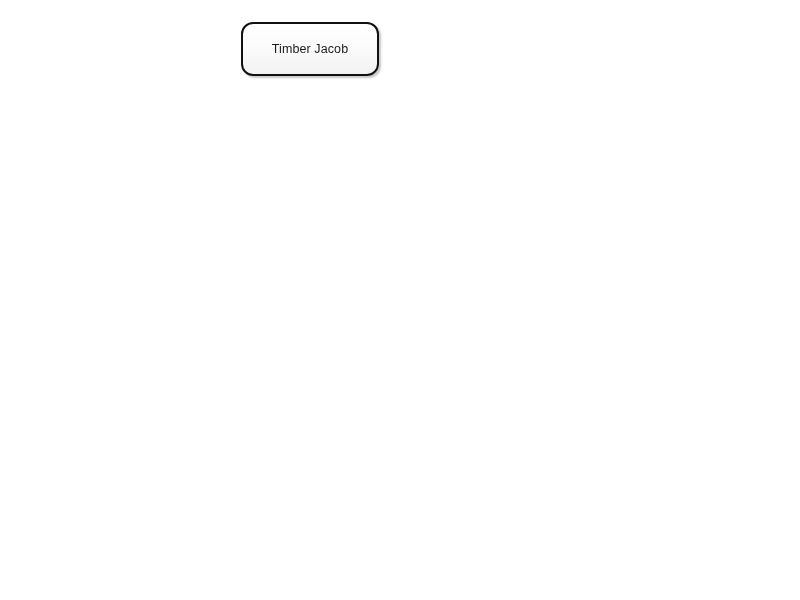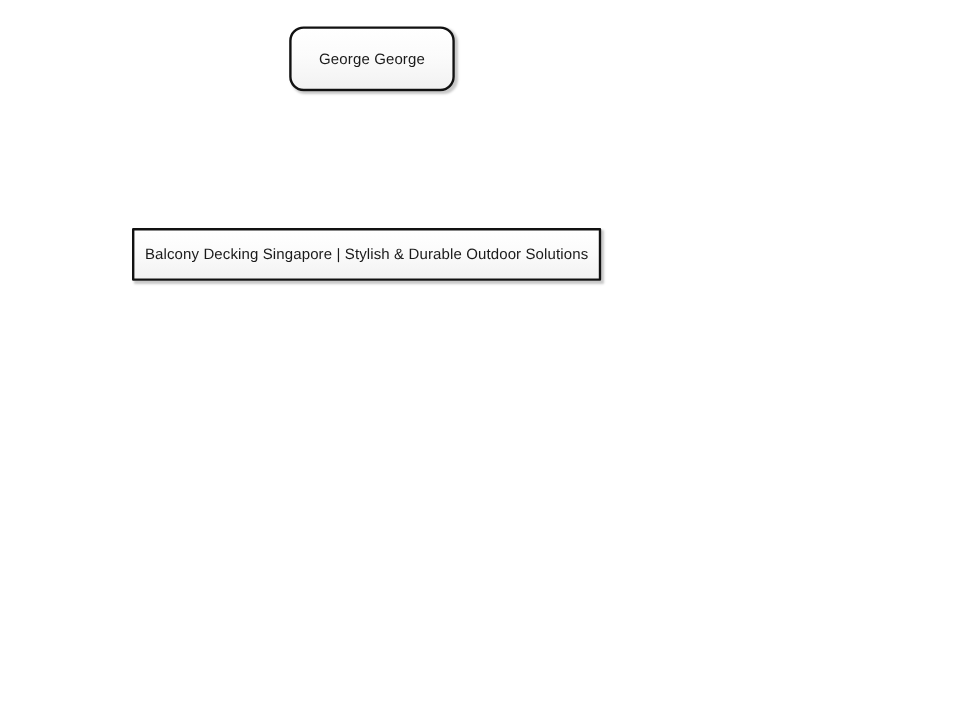--- a/index.html
+++ b/index.html
@@ -62,21 +62,18 @@
     padding: 0 10px;
     white-space: nowrap;
   }
 </style>
 </head>
 <body>
 
 <div class="canvas">
 
   <div class="node node-root">
-    <span class="node-label">George George</span>
+    <span class="node-label">Timber Jacob</span>
   </div>
 
 
-  <div class="node node-item-2">
-    <span class="node-label">Balcony Decking Singapore | Stylish &amp; Durable Outdoor Solutions</span>
-  </div>
 
 </div>
 
 </body></html>

